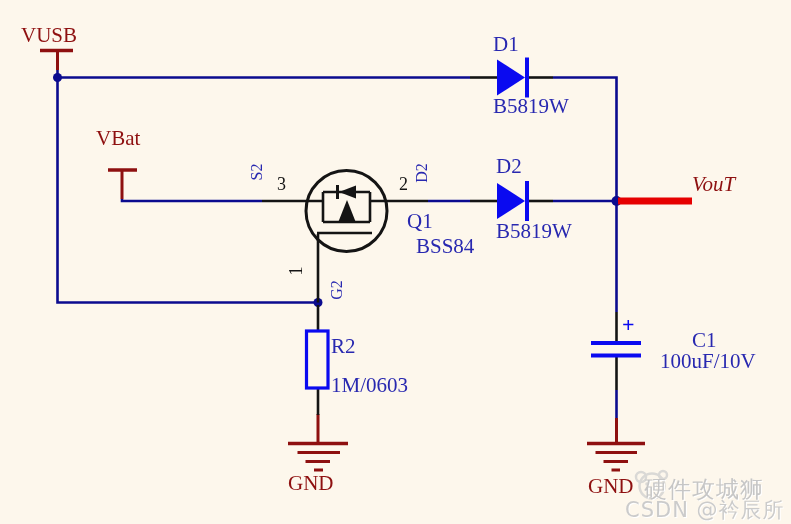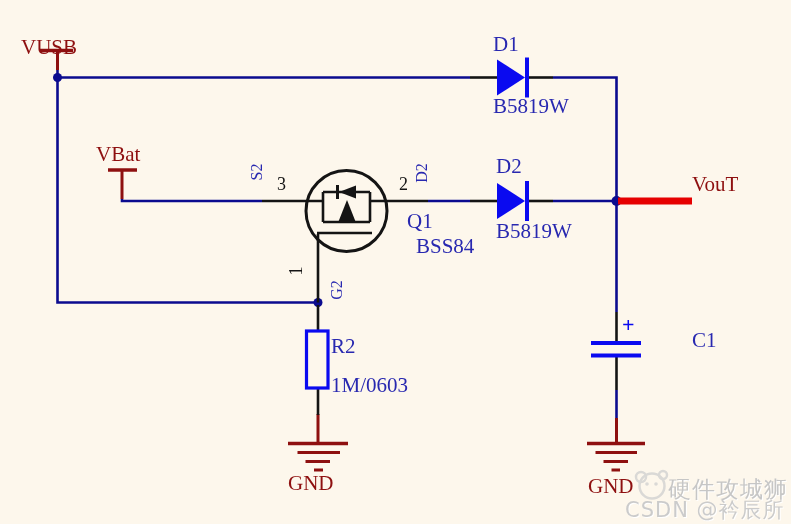--- a/index.html
+++ b/index.html
@@ -8,21 +8,21 @@
   .stage svg{position:absolute;left:0;top:0;}
   .lbl{position:absolute;white-space:nowrap;line-height:1;font-family:"Liberation Serif", serif;}
   .power{color:#8e1010;font-size:21px;}
   .comp{color:#2828b0;font-size:21px;}
   .pinnum{color:#141414;font-size:18px;}
   .pinname{color:#2828b0;font-size:16px;}
   .rot{transform:translate(-50%,-50%) rotate(-90deg);}
   .cplus{color:#0a0af0;font-size:22px;font-weight:bold;}
   .wm{position:absolute;color:#c6c6c6;font-family:"DejaVu Sans", sans-serif;
       text-shadow:1px 1px 0 #ffffff;letter-spacing:1px;}
-  .wm1{left:668px;top:474px;font-size:23px;}
+  .wm1{left:644px;top:474px;font-size:23px;}
   .wm2{left:625px;top:496px;font-size:21px;color:#cbcbcb;}
 </style>
 </head>
 <body>
 
 <div class="stage">
 
   <svg width="791" height="524" viewBox="0 0 791 524">
 
     <g stroke="#8e1010" stroke-width="3" fill="none">
@@ -115,35 +115,36 @@
 
     <g opacity="0.75">
       <circle cx="641" cy="477" r="5" fill="none" stroke="#cfcfcf" stroke-width="2.5"></circle>
       <circle cx="663" cy="475" r="4" fill="none" stroke="#cfcfcf" stroke-width="2.5"></circle>
       <circle cx="652" cy="486" r="12.5" fill="none" stroke="#cfcfcf" stroke-width="2.5"></circle>
       <circle cx="647" cy="484" r="1.8" fill="#cfcfcf"></circle>
       <circle cx="656" cy="484" r="1.8" fill="#cfcfcf"></circle>
     </g>
   </svg>
 
-  <div class="lbl power" style="left:21px;top:25px;margin-top:12px;">VUSB</div>
-  <div class="lbl power" style="left:96px;top:144px;">VBat</div>
-  <div class="lbl power" style="left:692px;top:174px;">VouT</div>
+  <div class="lbl power" style="left:21px;top:25px;">VUSB</div>
+  <div class="lbl power" style="left:96px;top:128px;">VBat</div>
+  <div class="lbl power" style="left:692px;top:174px;font-style:italic;">VouT</div>
   <div class="lbl power" style="left:288px;top:473px;">GND</div>
   <div class="lbl power" style="left:588px;top:476px;">GND</div>
 
   <div class="lbl comp" style="left:493px;top:34px;">D1</div>
   <div class="lbl comp" style="left:493px;top:96px;">B5819W</div>
   <div class="lbl comp" style="left:496px;top:156px;">D2</div>
   <div class="lbl comp" style="left:496px;top:221px;">B5819W</div>
   <div class="lbl comp" style="left:407px;top:211px;">Q1</div>
   <div class="lbl comp" style="left:416px;top:236px;">BSS84</div>
   <div class="lbl comp" style="left:331px;top:336px;">R2</div>
   <div class="lbl comp" style="left:331px;top:375px;">1M/0603</div>
   <div class="lbl comp" style="left:692px;top:330px;">C1</div>
+  <div class="lbl comp" style="left:660px;top:351px;">100uF/10V</div>
   <div class="lbl cplus" style="left:622px;top:314px;">+</div>
 
   <div class="lbl pinnum" style="left:277px;top:175px;">3</div>
   <div class="lbl pinnum" style="left:399px;top:175px;">2</div>
   <div class="lbl pinnum rot" style="left:296px;top:271px;">1</div>
   <div class="lbl pinname rot" style="left:257px;top:172px;">S2</div>
   <div class="lbl pinname rot" style="left:422px;top:173px;">D2</div>
   <div class="lbl pinname rot" style="left:337px;top:290px;">G2</div>
 
   <div class="wm wm1">硬件攻城狮</div>

